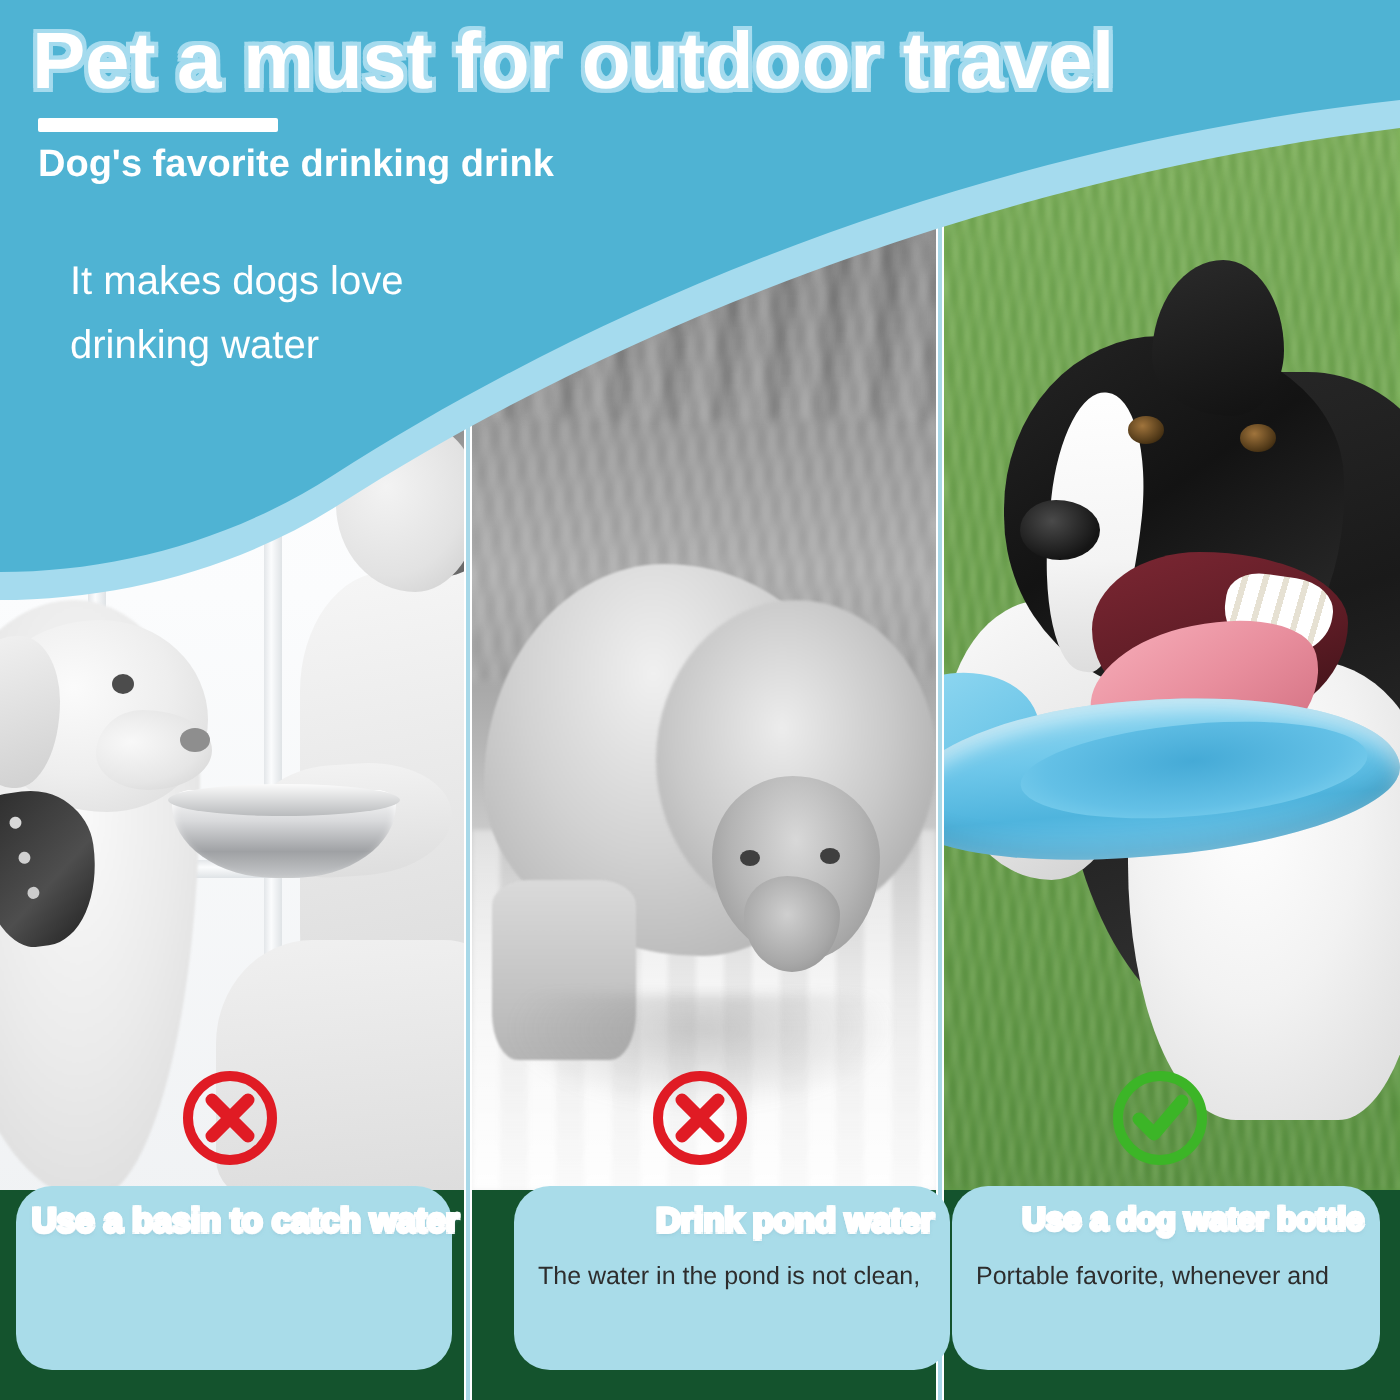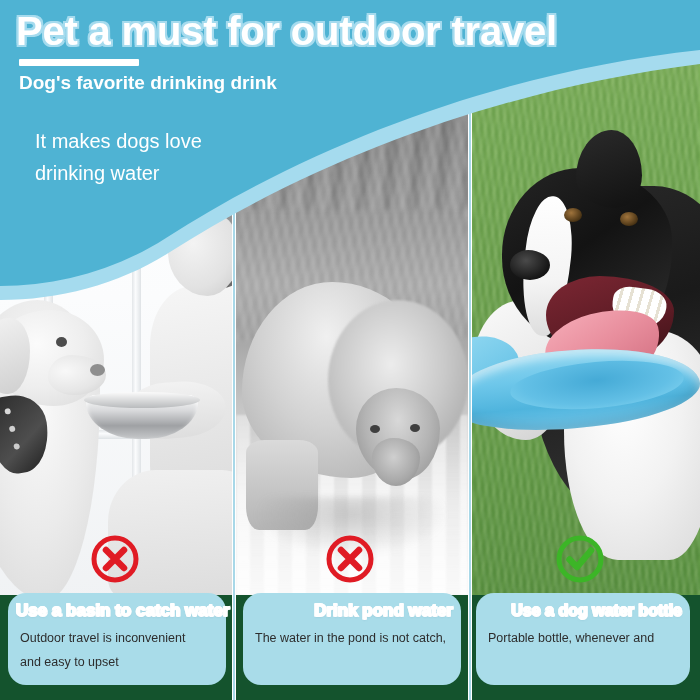--- a/index.html
+++ b/index.html
@@ -456,21 +456,21 @@
   .caption-card {
     position: absolute;
     top: 3px;
     height: 92px;
     background: #a9dce9;
     border-radius: 18px;
     box-sizing: border-box;
     padding: 7px 8px 0 8px;
   }
   .cap-1 { left: 8px;   width: 218px; }
-  .cap-2 { left: 243px; width: 218px; }
+  .cap-2 { left: 257px; width: 218px; }
   .cap-3 { left: 476px; width: 214px; }
 
   .caption-heading {
     margin: 0;
     text-align: right;
     font-size: 17px;
     line-height: 22px;
     font-weight: bold;
     color: #ffffff;
     white-space: nowrap;
@@ -600,35 +600,31 @@
     <svg width="50" height="50" viewBox="0 0 50 50" xmlns="http://www.w3.org/2000/svg">
       <circle cx="25" cy="25" r="21" fill="none" stroke="#3cb527" stroke-width="5"></circle>
       <path d="M14.5 25.5 L22 33 L36 16.5" fill="none" stroke="#3cb527" stroke-width="6.5" stroke-linecap="round" stroke-linejoin="round"></path>
     </svg>
   </div>
 
   <div class="captions">
 
     <div class="caption-card cap-1">
       <p class="caption-heading">Use a basin to catch water</p>
-      <div class="caption-body">
-        <span>Outdoor travel is inconvenient</span>
-        <span>and easy to upset</span>
-      </div>
     </div>
 
     <div class="caption-card cap-2">
       <p class="caption-heading">Drink pond water</p>
       <div class="caption-body">
-        <span>The water in the pond is not catch,</span>
+        <span>The water in the pond is not clean,</span>
       </div>
     </div>
 
     <div class="caption-card cap-3">
       <p class="caption-heading">Use a dog water bottle</p>
       <div class="caption-body">
-        <span>Portable bottle, whenever and</span>
+        <span>Portable favorite, whenever and</span>
       </div>
     </div>
 
   </div>
 
 </div>
 
 </body></html>

